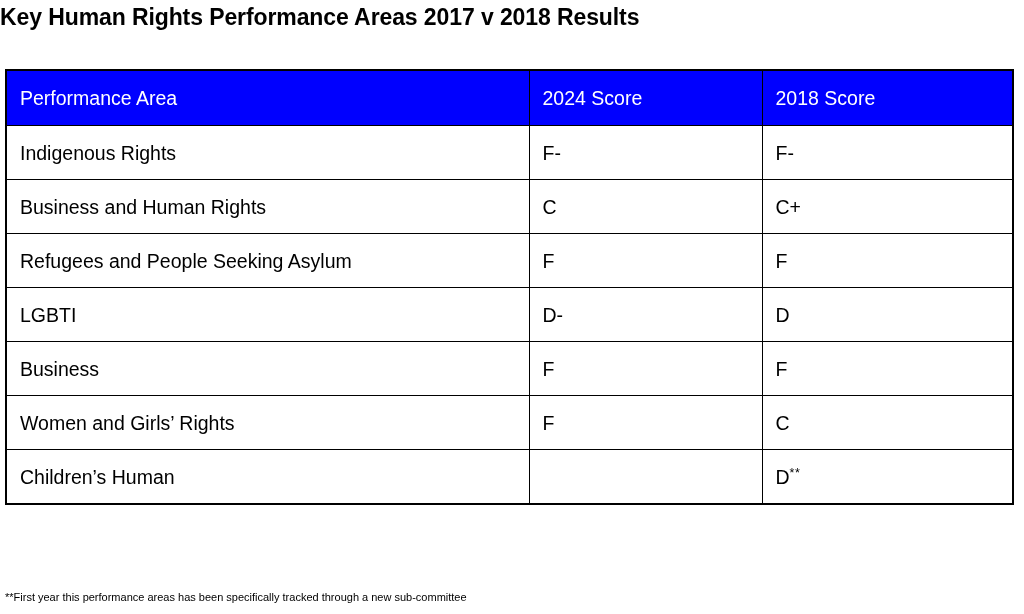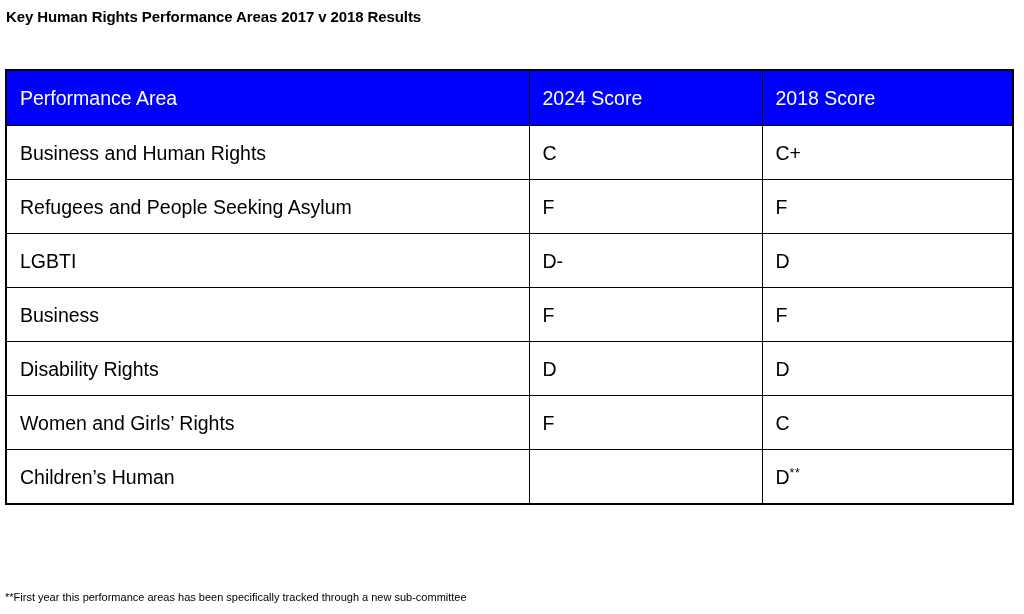--- a/index.html
+++ b/index.html
@@ -11,23 +11,23 @@
     width: 1024px;
     height: 614px;
     font-family: "Liberation Sans", sans-serif;
     color: #000000;
     overflow: hidden;
     position: relative;
   }
 
   #page-title {
     position: absolute;
-    left: 6px;
+    left: 0;
     top: 4px;
-    font-size: 15px;
+    font-size: 23px;
     font-weight: bold;
     letter-spacing: -0.1px;
     line-height: 26px;
     white-space: nowrap;
     color: #000000;
   }
 
   #results-table-wrap {
     position: absolute;
     left: 5px;
@@ -105,20 +105,25 @@
     </colgroup>
     <thead>
       <tr>
         <th>Performance Area</th>
         <th>2024 Score</th>
         <th>2018 Score</th>
       </tr>
     </thead>
     <tbody id="results-table-body">
 
+    <tr>
+          <td class="area-cell">Indigenous Rights</td>
+          <td class="grade-cell">F-</td>
+          <td class="grade-cell"><span class="grade-val">F-</span><span class="grade-note"></span></td>
+        </tr>
         <tr>
           <td class="area-cell">Business and Human Rights</td>
           <td class="grade-cell">C</td>
           <td class="grade-cell"><span class="grade-val">C+</span><span class="grade-note"></span></td>
         </tr>
         <tr>
           <td class="area-cell">Refugees and People Seeking Asylum</td>
           <td class="grade-cell">F</td>
           <td class="grade-cell"><span class="grade-val">F</span><span class="grade-note"></span></td>
         </tr>
@@ -126,25 +131,20 @@
           <td class="area-cell">LGBTI</td>
           <td class="grade-cell">D-</td>
           <td class="grade-cell"><span class="grade-val">D</span><span class="grade-note"></span></td>
         </tr>
         <tr>
           <td class="area-cell">Business</td>
           <td class="grade-cell">F</td>
           <td class="grade-cell"><span class="grade-val">F</span><span class="grade-note"></span></td>
         </tr>
         <tr>
-          <td class="area-cell">Disability Rights</td>
-          <td class="grade-cell">D</td>
-          <td class="grade-cell"><span class="grade-val">D</span><span class="grade-note"></span></td>
-        </tr>
-        <tr>
           <td class="area-cell">Women and Girls’ Rights</td>
           <td class="grade-cell">F</td>
           <td class="grade-cell"><span class="grade-val">C</span><span class="grade-note"></span></td>
         </tr>
         <tr>
           <td class="area-cell">Children’s Human</td>
           <td class="grade-cell"></td>
           <td class="grade-cell"><span class="grade-val">D</span><span class="grade-note">**</span></td>
         </tr>
       </tbody>

